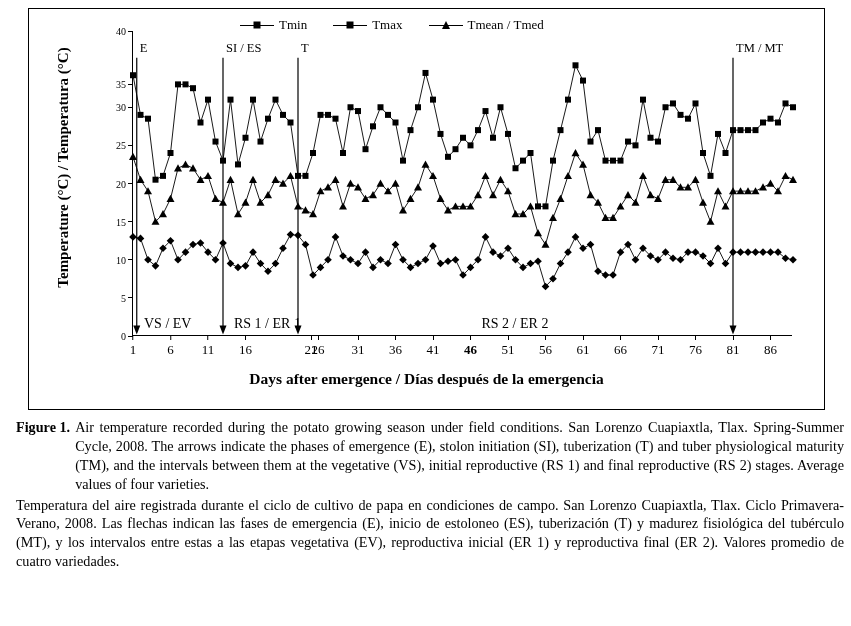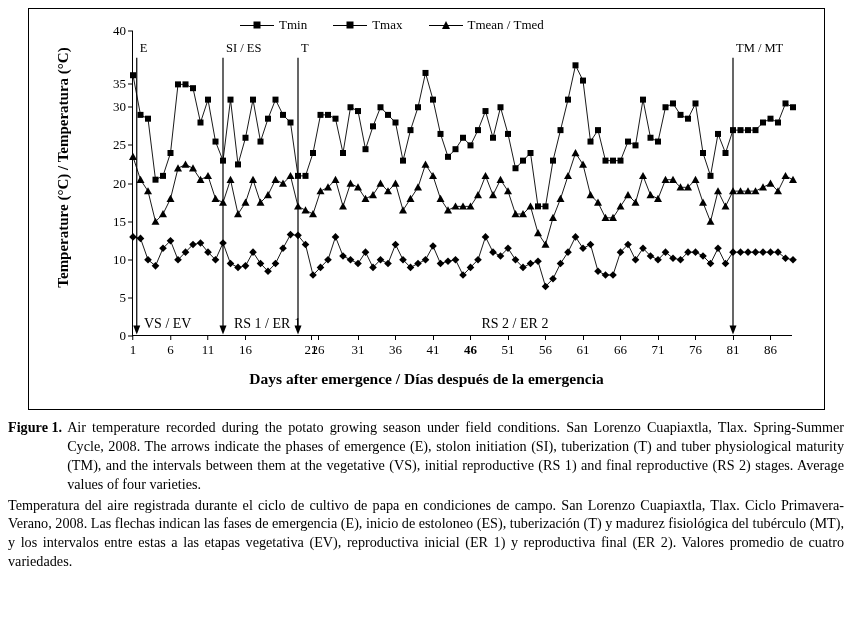--- a/index.html
+++ b/index.html
@@ -50,21 +50,21 @@
     width:660px;height:305px;
     border-left:1.5px solid #000;
     border-bottom:1.5px solid #000;
     box-sizing:border-box;
   }
   .ytick{
     position:absolute;
     right:100%;
     transform:translateY(-50%);
     padding-right:7px;
-    font-size:13px;
+    font-size:10px;
     white-space:nowrap;
   }
   .ytick i{
     position:absolute;
     right:0px;top:50%;
     width:5px;height:1px;background:#000;
     transform:translateY(-50%);
   }
   .xtick{
     position:absolute;
@@ -112,21 +112,21 @@
   }
 
   
   .caption{
     position:absolute;
     left:8px;top:418px;width:836px;
     font-size:14.2px;
     line-height:1.33;
     text-align:justify;
   }
-  .cap-block{display:flex;margin-bottom:2px;}
+  .cap-block{display:flex;margin-bottom:2px;margin-left:8px;}
   .cap-lead{font-weight:bold;white-space:nowrap;padding-right:5px;}
   .cap-body{flex:1;text-align:justify;}
 </style>
 </head>
 <body>
 
 <div class="page">
 
   <div class="figure-box">
     <div class="plot-wrap">

